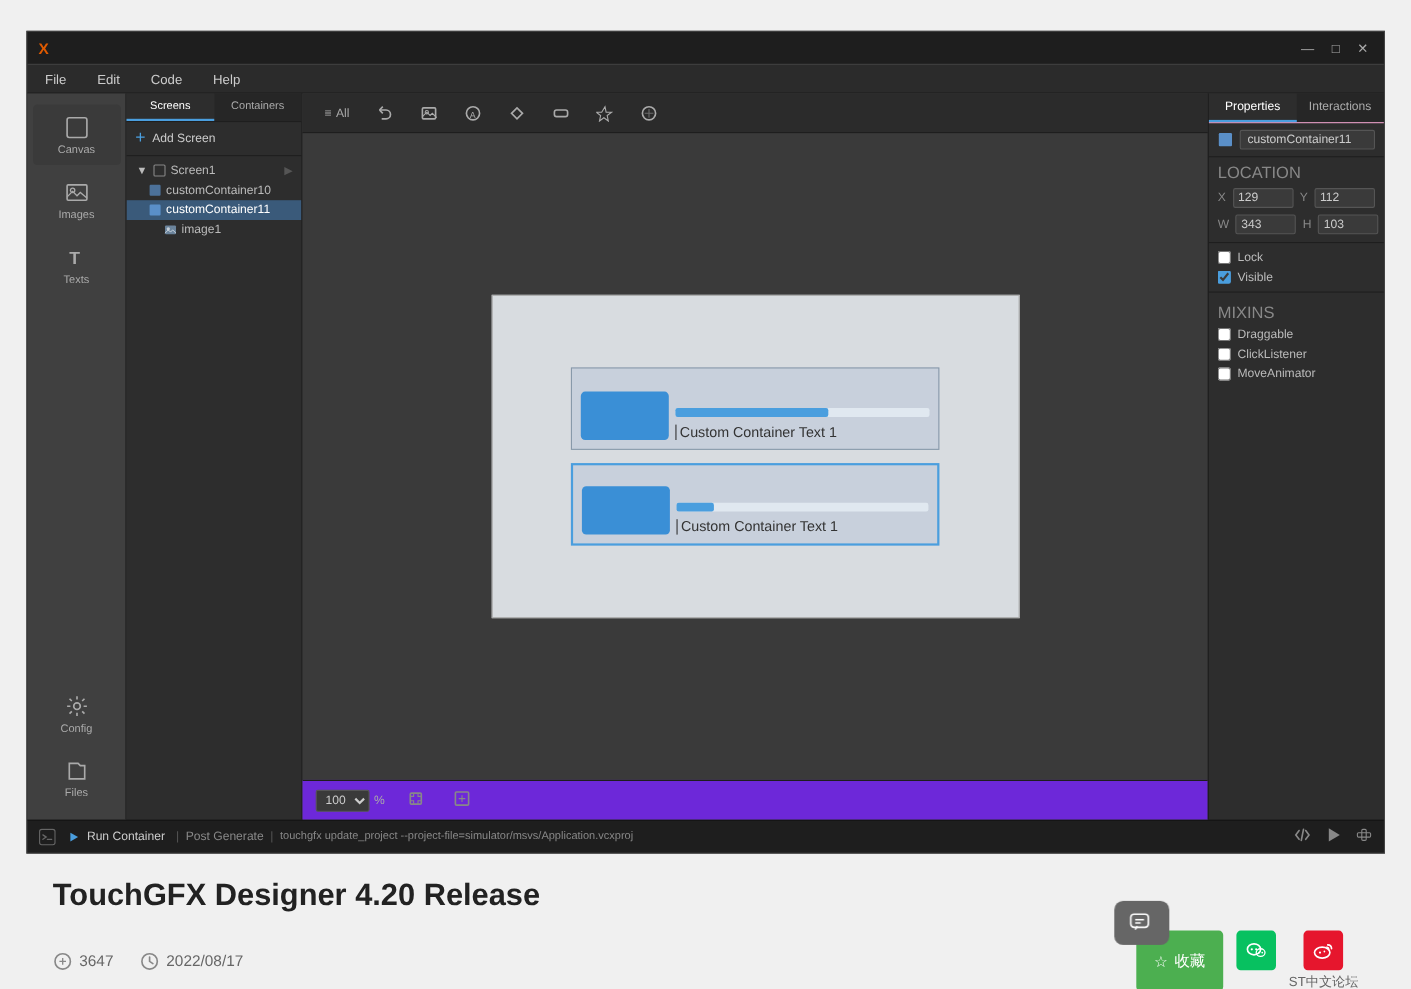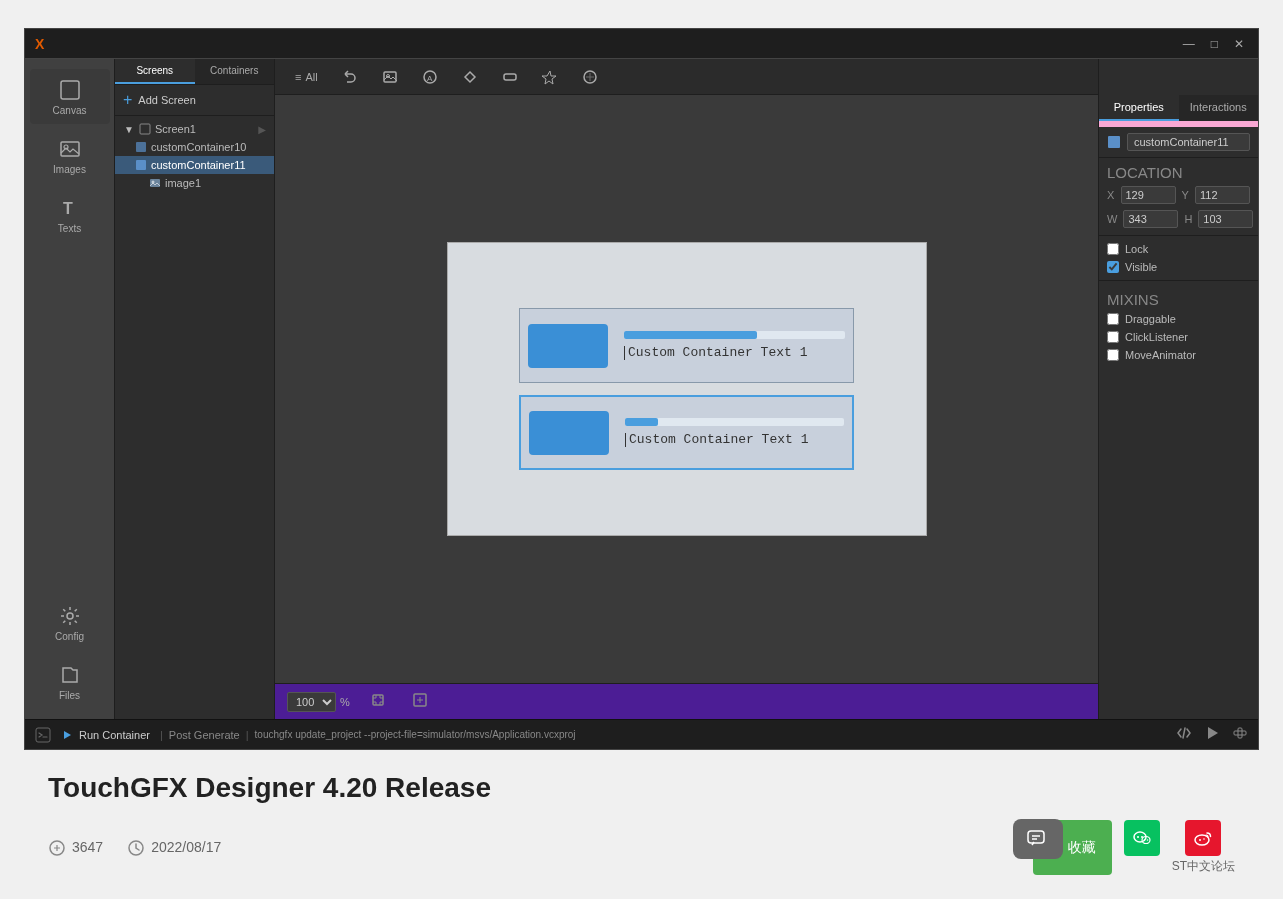--- a/index.html
+++ b/index.html
@@ -220,25 +220,24 @@
       gap: 12px;
     }
 
     
     .custom-container {
       width: 335px;
       height: 75px;
       background: #c8d0dc;
       border: 1px solid #8899aa;
       display: flex;
-      align-items: center;
-      gap: 16px;
+      align-items: flex-end;
+      gap: 6px;
       padding: 8px;
       position: relative;
-      font-family: Liberation Mono, monospace;
     }
     .custom-container.selected {
       border: 2px solid #4a9ede;
     }
     .cc-button {
       width: 80px;
       height: 44px;
       background: #3a8fd6;
       border-radius: 4px;
       flex-shrink: 0;
@@ -273,21 +272,21 @@
       width: 1px;
       height: 14px;
       background: #333;
       top: 50%;
       transform: translateY(-50%);
     }
 
     
     .canvas-bottom-bar {
       height: 36px;
-      background: #4c1d95;
+      background: #6d28d9;
       border-top: 1px solid #1e1e1e;
       display: flex;
       align-items: center;
       padding: 0 12px;
       gap: 14px;
     }
     .zoom-control {
       display: flex;
       align-items: center;
       gap: 4px;
@@ -314,22 +313,21 @@
       width: 160px;
       background: #2d2d2d;
       border-left: 1px solid #1e1e1e;
       display: flex;
       flex-direction: column;
       font-size: 11px;
       color: #bbb;
     }
     .props-tabs {
       display: flex;
-      border-bottom: 6px solid #f9a8d4;
-      margin-top: 36px;
+      border-bottom: 1px solid #f9a8d4;
     }
     .props-tab {
       flex: 1;
       text-align: center;
       padding: 6px 4px;
       font-size: 11px;
       color: #aaa;
       cursor: pointer;
       background: #262626;
     }
@@ -523,20 +521,26 @@
 
   <div class="title-bar">
     <span class="title-bar-logo">X</span>
     <div class="title-bar-controls">
       <span class="title-bar-btn">—</span>
       <span class="title-bar-btn">□</span>
       <span class="title-bar-btn">✕</span>
     </div>
   </div>
 
+  <div class="menu-bar">
+    <span class="menu-item">File</span>
+    <span class="menu-item">Edit</span>
+    <span class="menu-item">Code</span>
+    <span class="menu-item">Help</span>
+  </div>
 
   <div class="main-layout">
 
     <div class="icon-sidebar">
       <div class="sidebar-icon-item active">
         <div class="icon-shape">
           <svg width="22" height="22" viewBox="0 0 22 22" fill="none">
             <rect x="2" y="2" width="18" height="18" rx="2" stroke="#aaa" stroke-width="1.5" fill="none"></rect>
           </svg>
         </div>

